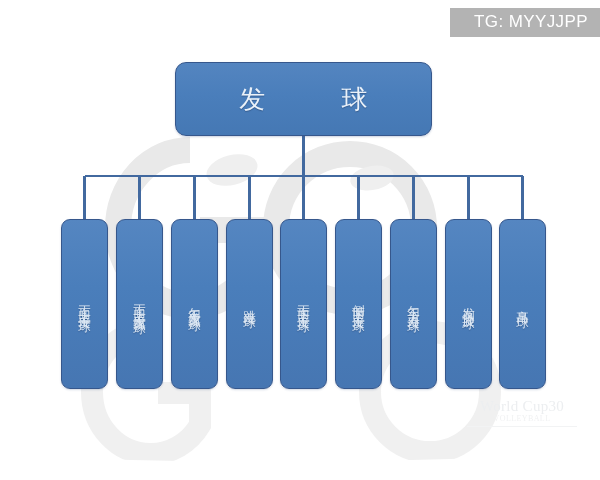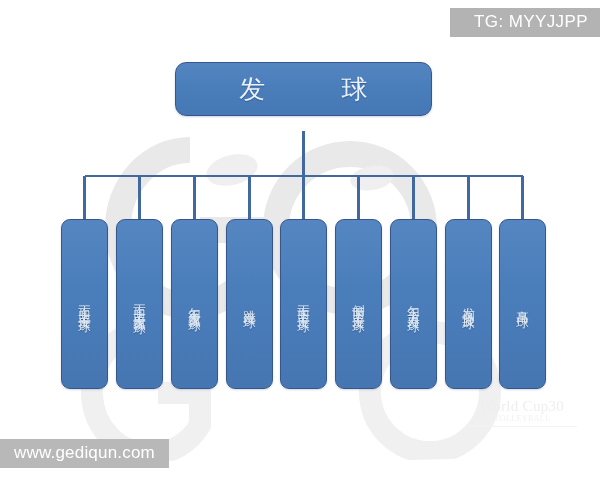--- a/index.html
+++ b/index.html
@@ -74,21 +74,21 @@
     height: 480px;
     pointer-events: none;
   }
 
   
   #root-node {
     position: absolute;
     left: 175px;
     top: 62px;
     width: 257px;
-    height: 54px;
+    height: 74px;
     box-sizing: border-box;
     background: linear-gradient(180deg, #5485c0 0%, #4a7ebb 45%, #4578b4 100%);
     border: 1.3px solid #36578c;
     border-radius: 11px;
     box-shadow: 0 1px 2px rgba(50, 80, 130, 0.25);
     display: flex;
     align-items: center;
     justify-content: center;
   }
   #root-node .root-label {
@@ -229,15 +229,14 @@
     <span class="leaf-label">勾手大力发球</span>
   </div>
   <div class="leaf-node" style="left:445px;">
     <span class="leaf-label">发侧旋球</span>
   </div>
   <div class="leaf-node" style="left:499px;">
     <span class="leaf-label">高吊球</span>
   </div>
 
   <div id="tg-tag">TG: MYYJJPP</div>
-  <div id="site-tag">www.gediqun.com</div>
 
 </div>
 
 </body></html>

